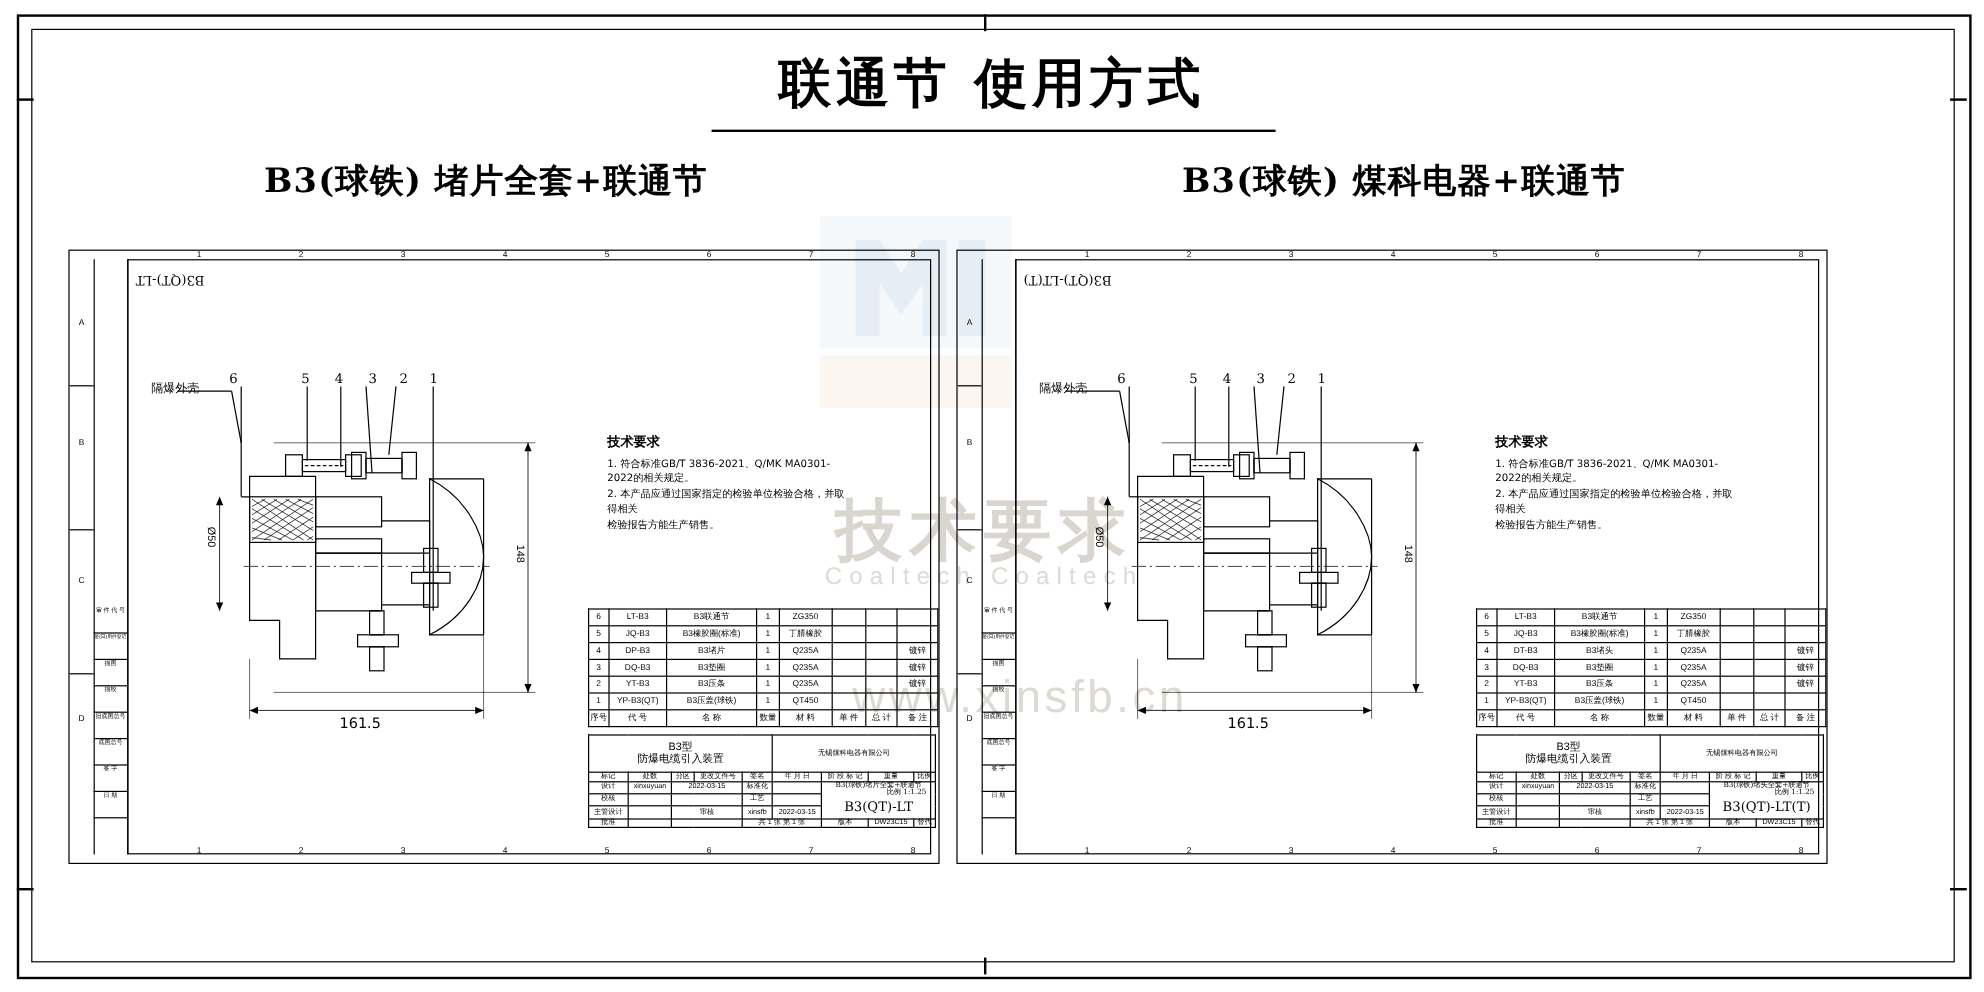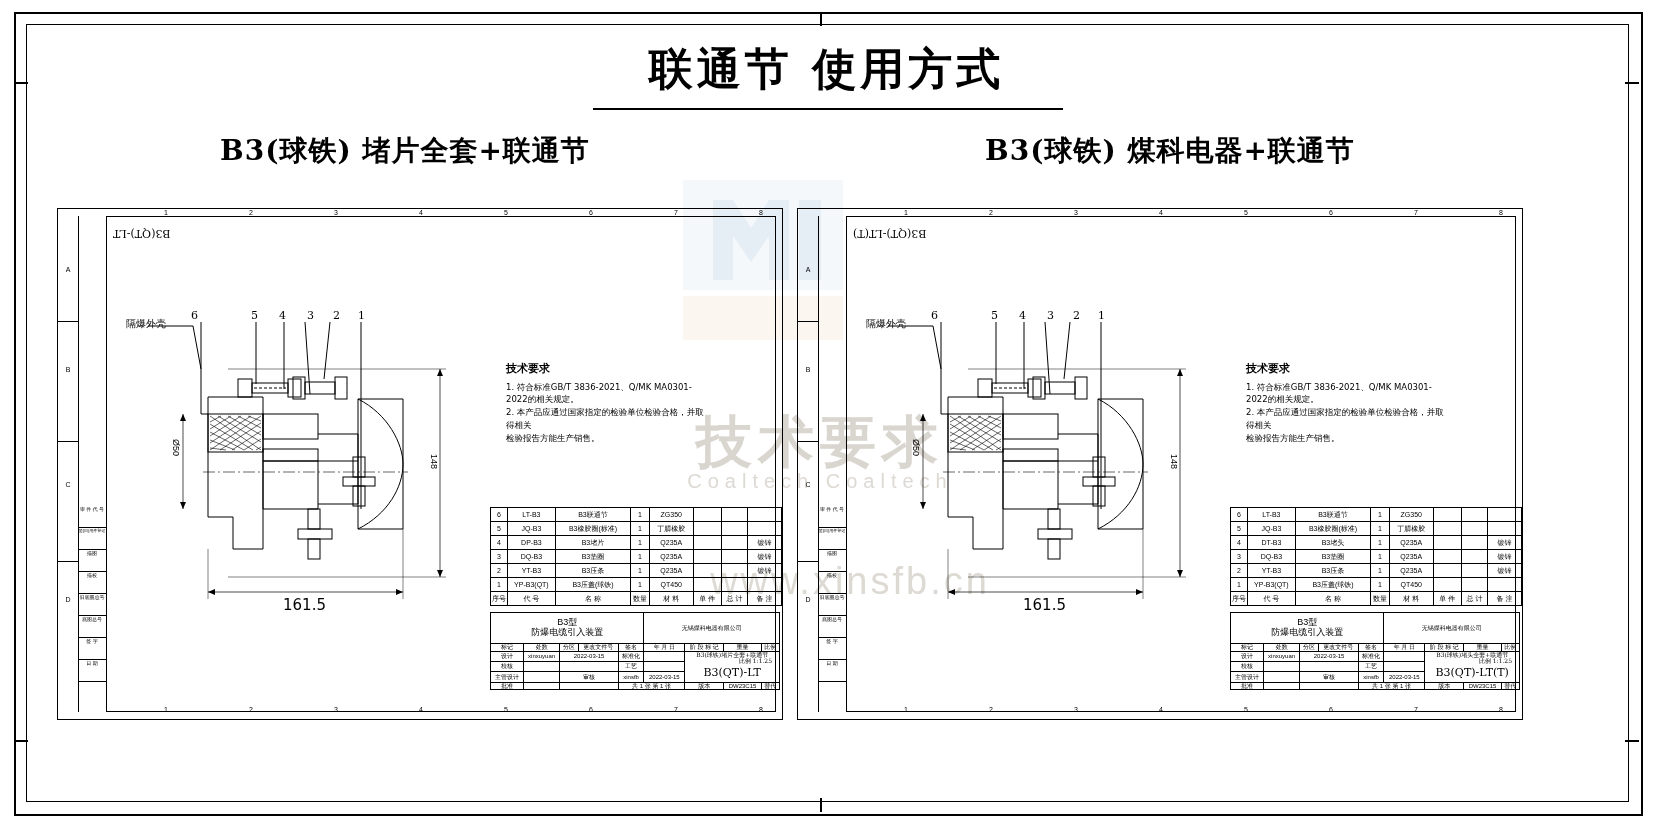--- a/index.html
+++ b/index.html
@@ -61,21 +61,21 @@
   .c-rem{width:34px;}
 
   
   .titleblock{position:absolute;border-collapse:collapse;font-size:6px;}
   .titleblock td{border:1px solid #000;padding:0 1px;text-align:center;line-height:1.1;}
 
   .bigname{font-size:9px;line-height:1.25;}
   .drawno{font-size:11px;font-family:"DejaVu Serif","Liberation Serif",serif;}
 
   
-  .dim{position:absolute;font-size:15px;font-family:"DejaVu Sans","Liberation Sans",sans-serif;}
+  .dim{position:absolute;font-size:12px;font-family:"DejaVu Sans","Liberation Sans",sans-serif;}
   .dimv{position:absolute;font-size:9px;writing-mode:vertical-rl;}
   .callout{position:absolute;font-size:10px;}
   .lead{position:absolute;font-size:11px;font-family:"DejaVu Serif","Liberation Serif",serif;}
   svg{display:block;}
 </style>
 </head>
 <body>
 
 <div class="page">
 

